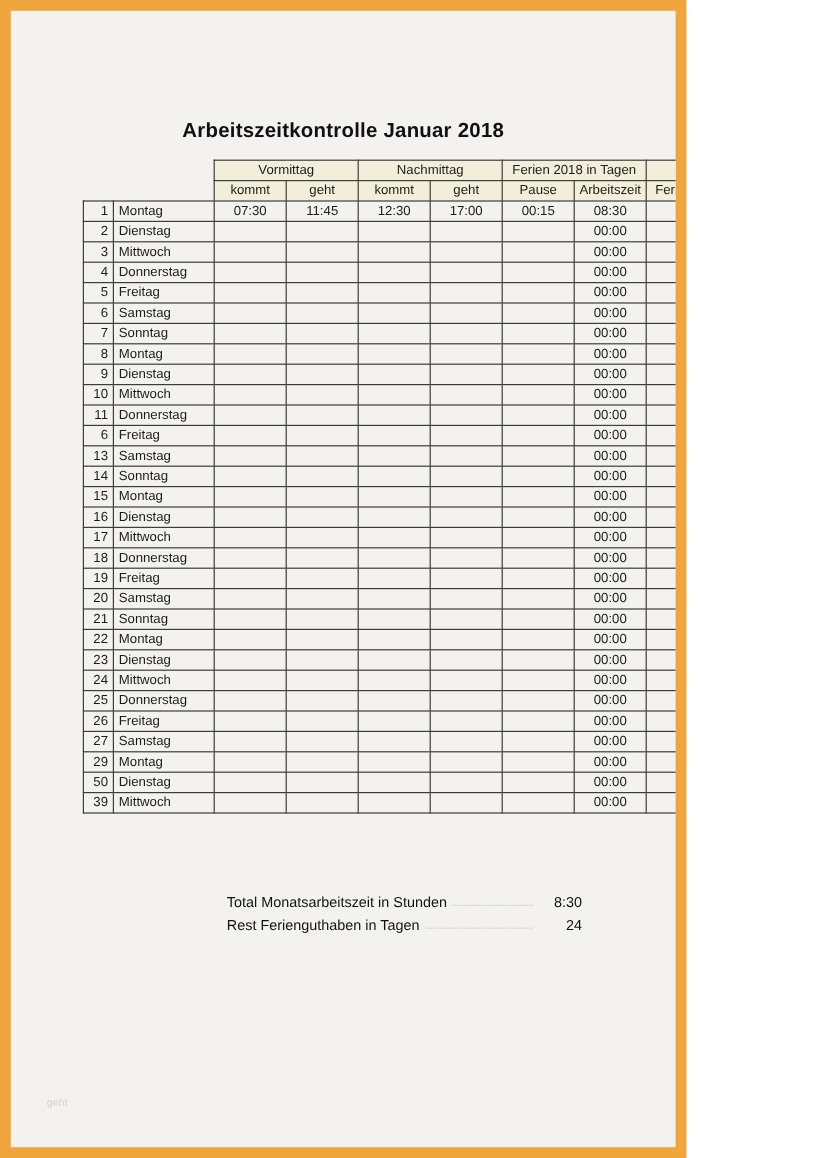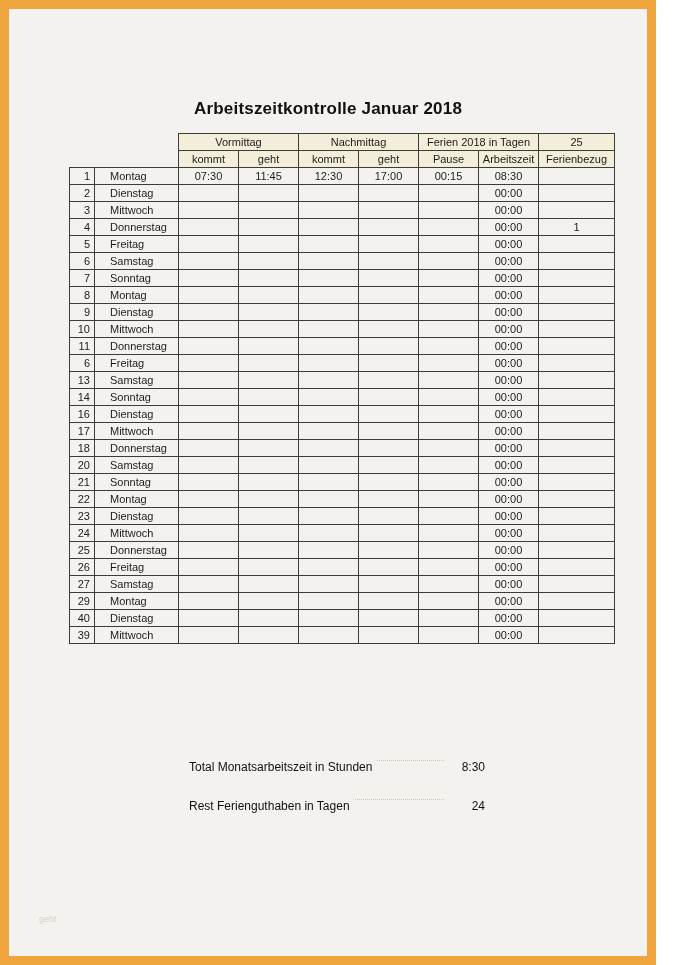--- a/index.html
+++ b/index.html
@@ -1,21 +1,21 @@
 <!DOCTYPE html>
 <html style="--frame: #f0a43c; --header-bg: #f3eed9;"><head>
 <meta charset="utf-8">
 <style>
   * { box-sizing: border-box; }
   html, body { margin: 0; padding: 0; background: #ffffff; }
   body { font-family: "Liberation Sans", sans-serif; }
 
   .page {
     position: relative;
-    width: 656px;
+    width: 572px;
     height: 965px;
     border: 9px solid var(--frame, #f0a43c);
     background: #f4f2ef;
     overflow: hidden;
   }
 
   .title {
     position: absolute;
     top: 90px;
     left: 0;
@@ -43,32 +43,32 @@
     height: 17px;
     padding: 0 3px;
     font-weight: normal;
     overflow: hidden;
     white-space: nowrap;
     line-height: 16px;
   }
   .sheet .nob { border: none; background: transparent; }
   .sheet thead th { background: var(--header-bg, #f3eed9); }
   .sheet td.num { text-align: right; padding-right: 4px; }
-  .sheet td.day { text-align: left; padding-left: 15px; }
+  .sheet td.day { text-align: left; padding-left: 4px; }
   .sheet td.c   { text-align: center; }
 
   .summary {
     position: absolute;
     left: 180px;
     top: 731px;
     width: 296px;
     font-size: 12px;
     color: #111;
   }
-  .srow { display: flex; align-items: flex-start; height: 19px; margin-top: 20px; }
+  .srow { display: flex; align-items: flex-end; height: 19px; }
   .slabel { flex: 0 0 auto; }
   .sfill { flex: 1 1 auto; border-bottom: 1px dotted #ccc8c0; margin: 0 5px 4px 5px; }
   .svalue { flex: 0 0 auto; min-width: 36px; text-align: right; }
 
   .watermark {
     position: absolute;
     left: 30px;
     top: 905px;
     font-size: 9px;
     color: #d5d2cc;
@@ -261,20 +261,31 @@
           <td class="day">Sonntag</td>
           <td class="c"></td>
           <td class="c"></td>
           <td class="c"></td>
           <td class="c"></td>
           <td class="c"></td>
           <td class="c">00:00</td>
           <td class="c"></td>
         </tr>
         <tr>
+          <td class="num">15</td>
+          <td class="day">Montag</td>
+          <td class="c"></td>
+          <td class="c"></td>
+          <td class="c"></td>
+          <td class="c"></td>
+          <td class="c"></td>
+          <td class="c">00:00</td>
+          <td class="c"></td>
+        </tr>
+        <tr>
           <td class="num">16</td>
           <td class="day">Dienstag</td>
           <td class="c"></td>
           <td class="c"></td>
           <td class="c"></td>
           <td class="c"></td>
           <td class="c"></td>
           <td class="c">00:00</td>
           <td class="c"></td>
         </tr>
@@ -294,20 +305,31 @@
           <td class="day">Donnerstag</td>
           <td class="c"></td>
           <td class="c"></td>
           <td class="c"></td>
           <td class="c"></td>
           <td class="c"></td>
           <td class="c">00:00</td>
           <td class="c"></td>
         </tr>
         <tr>
+          <td class="num">19</td>
+          <td class="day">Freitag</td>
+          <td class="c"></td>
+          <td class="c"></td>
+          <td class="c"></td>
+          <td class="c"></td>
+          <td class="c"></td>
+          <td class="c">00:00</td>
+          <td class="c"></td>
+        </tr>
+        <tr>
           <td class="num">20</td>
           <td class="day">Samstag</td>
           <td class="c"></td>
           <td class="c"></td>
           <td class="c"></td>
           <td class="c"></td>
           <td class="c"></td>
           <td class="c">00:00</td>
           <td class="c"></td>
         </tr>
@@ -393,21 +415,21 @@
           <td class="day">Montag</td>
           <td class="c"></td>
           <td class="c"></td>
           <td class="c"></td>
           <td class="c"></td>
           <td class="c"></td>
           <td class="c">00:00</td>
           <td class="c"></td>
         </tr>
         <tr>
-          <td class="num">40</td>
+          <td class="num">50</td>
           <td class="day">Dienstag</td>
           <td class="c"></td>
           <td class="c"></td>
           <td class="c"></td>
           <td class="c"></td>
           <td class="c"></td>
           <td class="c">00:00</td>
           <td class="c"></td>
         </tr>
         <tr>

